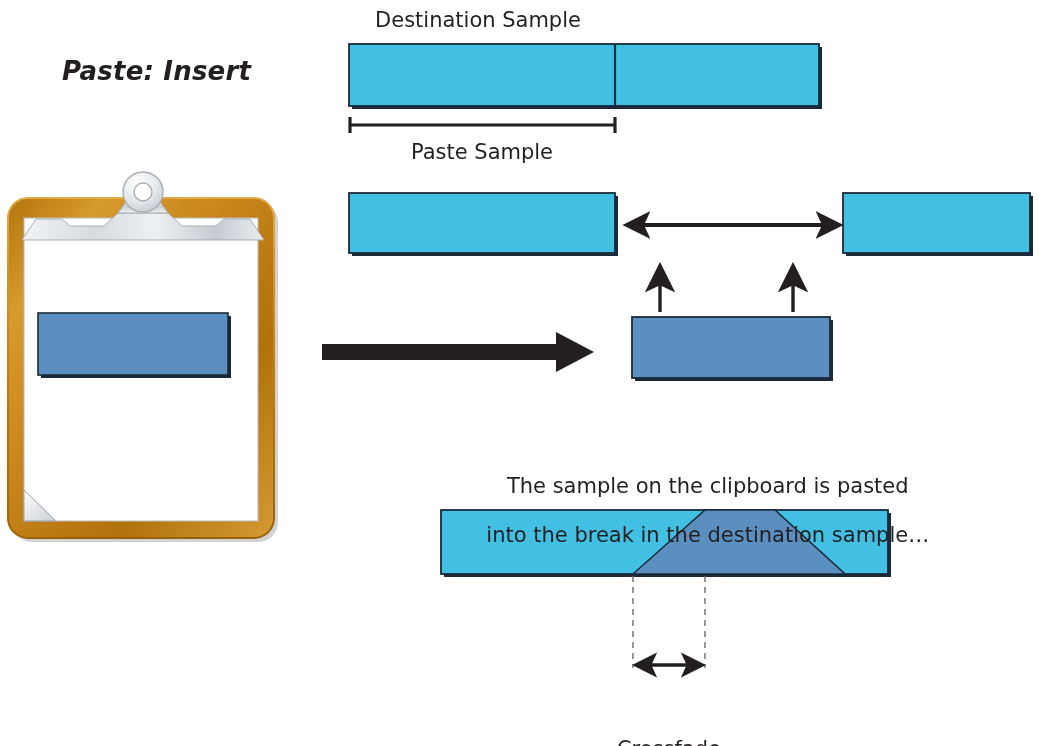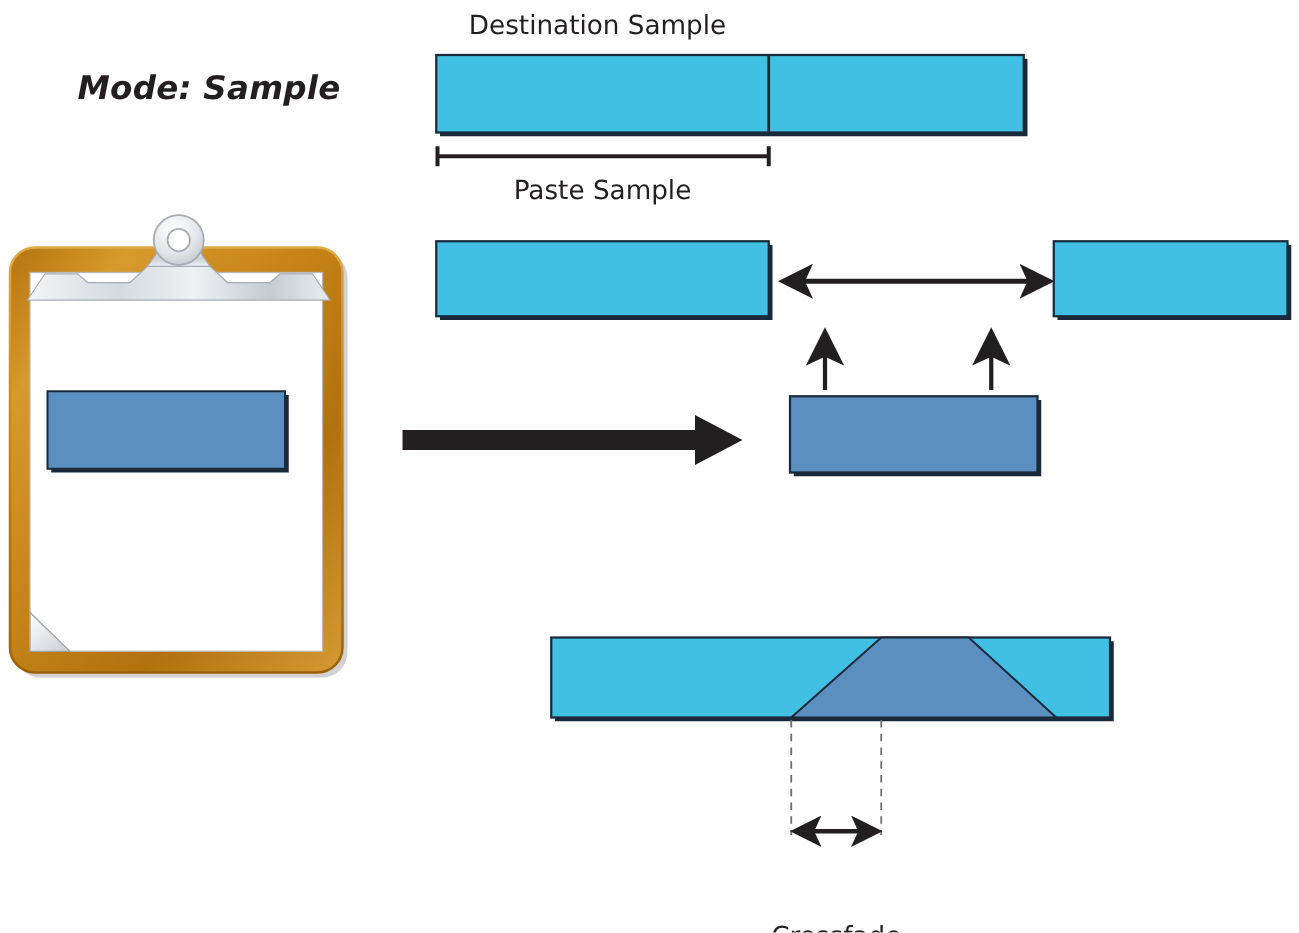--- a/index.html
+++ b/index.html
@@ -177,26 +177,27 @@
     </g>
 
     <g>
       <line x1="633" y1="576" x2="633" y2="668" stroke="#6b6b6b" stroke-width="1.4" stroke-dasharray="6 5"></line>
       <line x1="705" y1="576" x2="705" y2="668" stroke="#6b6b6b" stroke-width="1.4" stroke-dasharray="6 5"></line>
       <line x1="637" y1="665" x2="701" y2="665" stroke="#231f20" stroke-width="3.6" marker-start="url(#arrowStartBig)" marker-end="url(#arrowEndBig)"></line>
     </g>
   </svg>
 </div>
 
-<div class="txt" id="mode-label">Mode: Sample</div>
+<div class="txt" id="mode-label">Paste: Insert</div>
 
 <div class="txt" id="destination-sample-label">Destination Sample</div>
 
 <div class="txt" id="paste-offset-label">Paste Sample</div>
 
 <div class="txt" id="paste-description">
-  <br>
+  <span>The sample on the clipboard is pasted</span><br>
+  <span>into the break in the destination sample…</span>
 </div>
 
 <div class="txt" id="crossfade-label">
   <span>Crossfade</span>
   
 </div>
 
 </body></html>

